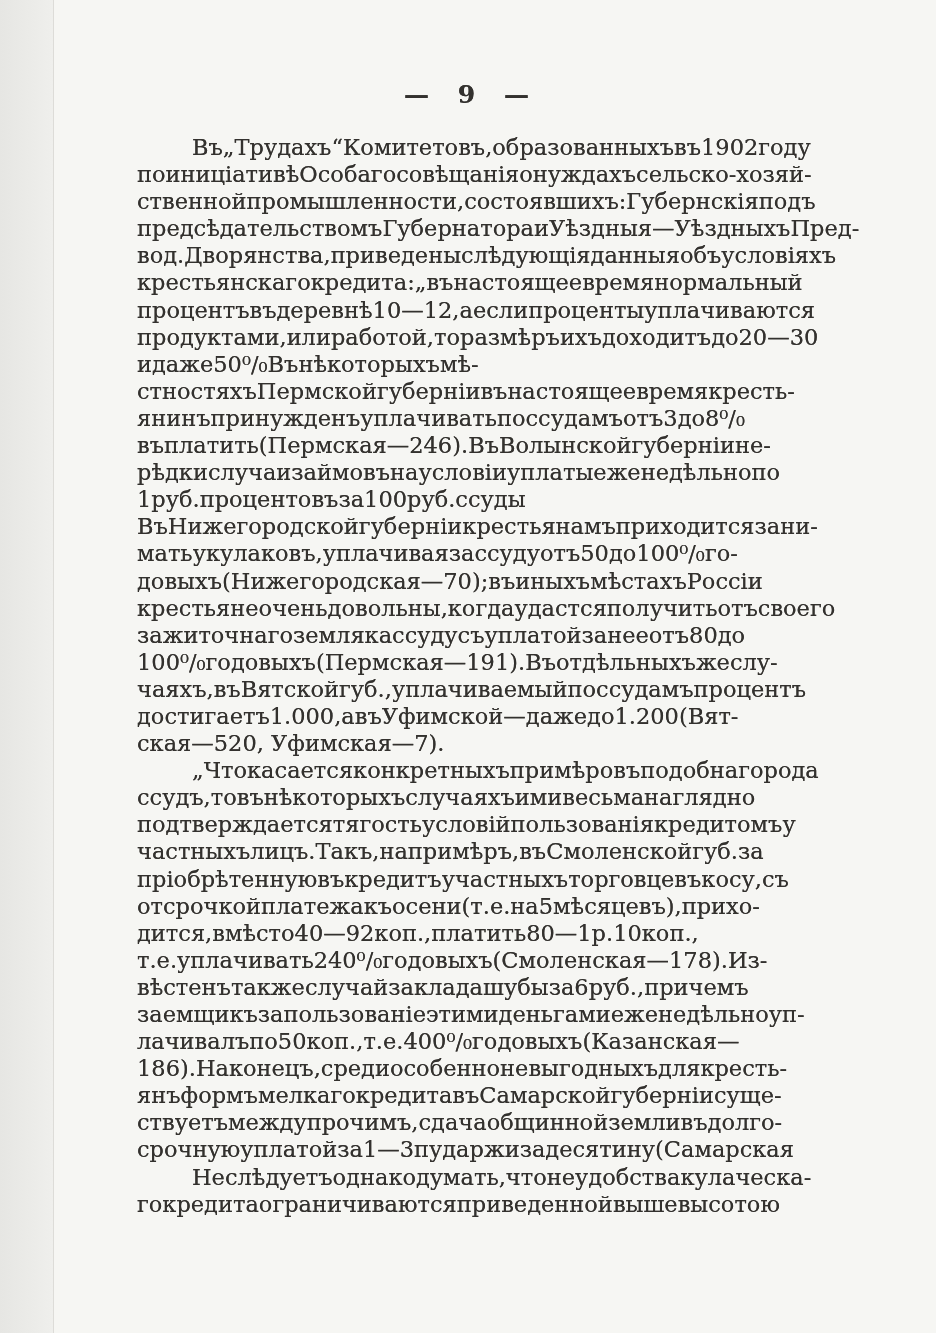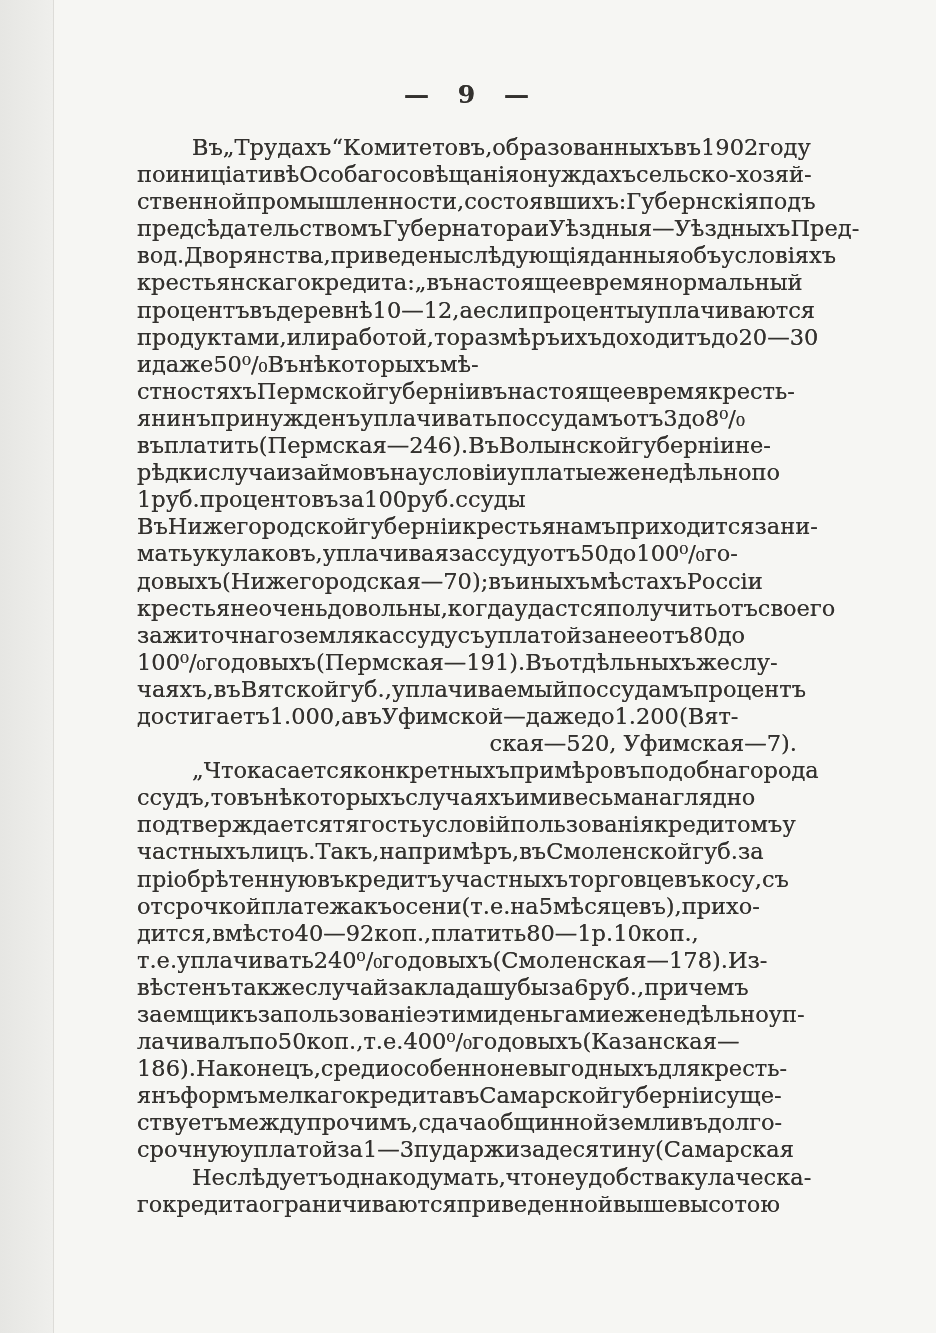--- a/index.html
+++ b/index.html
@@ -46,21 +46,21 @@
     text-shadow: 0 0 0.6px rgba(40,38,35,0.75);
   }
   .paragraph { margin: 0; }
   .ln { height: 27.1px; }
   .ln.just {
     display: flex;
     justify-content: flex-start;
   }
   .ln.just span { white-space: nowrap; }
   .ln.endline {
-    text-align: right;
+    text-align: left;
     white-space: pre;
   }
   .ln.indent { padding-left: 55px; }
 </style>
 </head>
 <body>
 
 <div class="page">
   <div class="gutter"></div>
   <div class="pageno">— 9 —</div>

